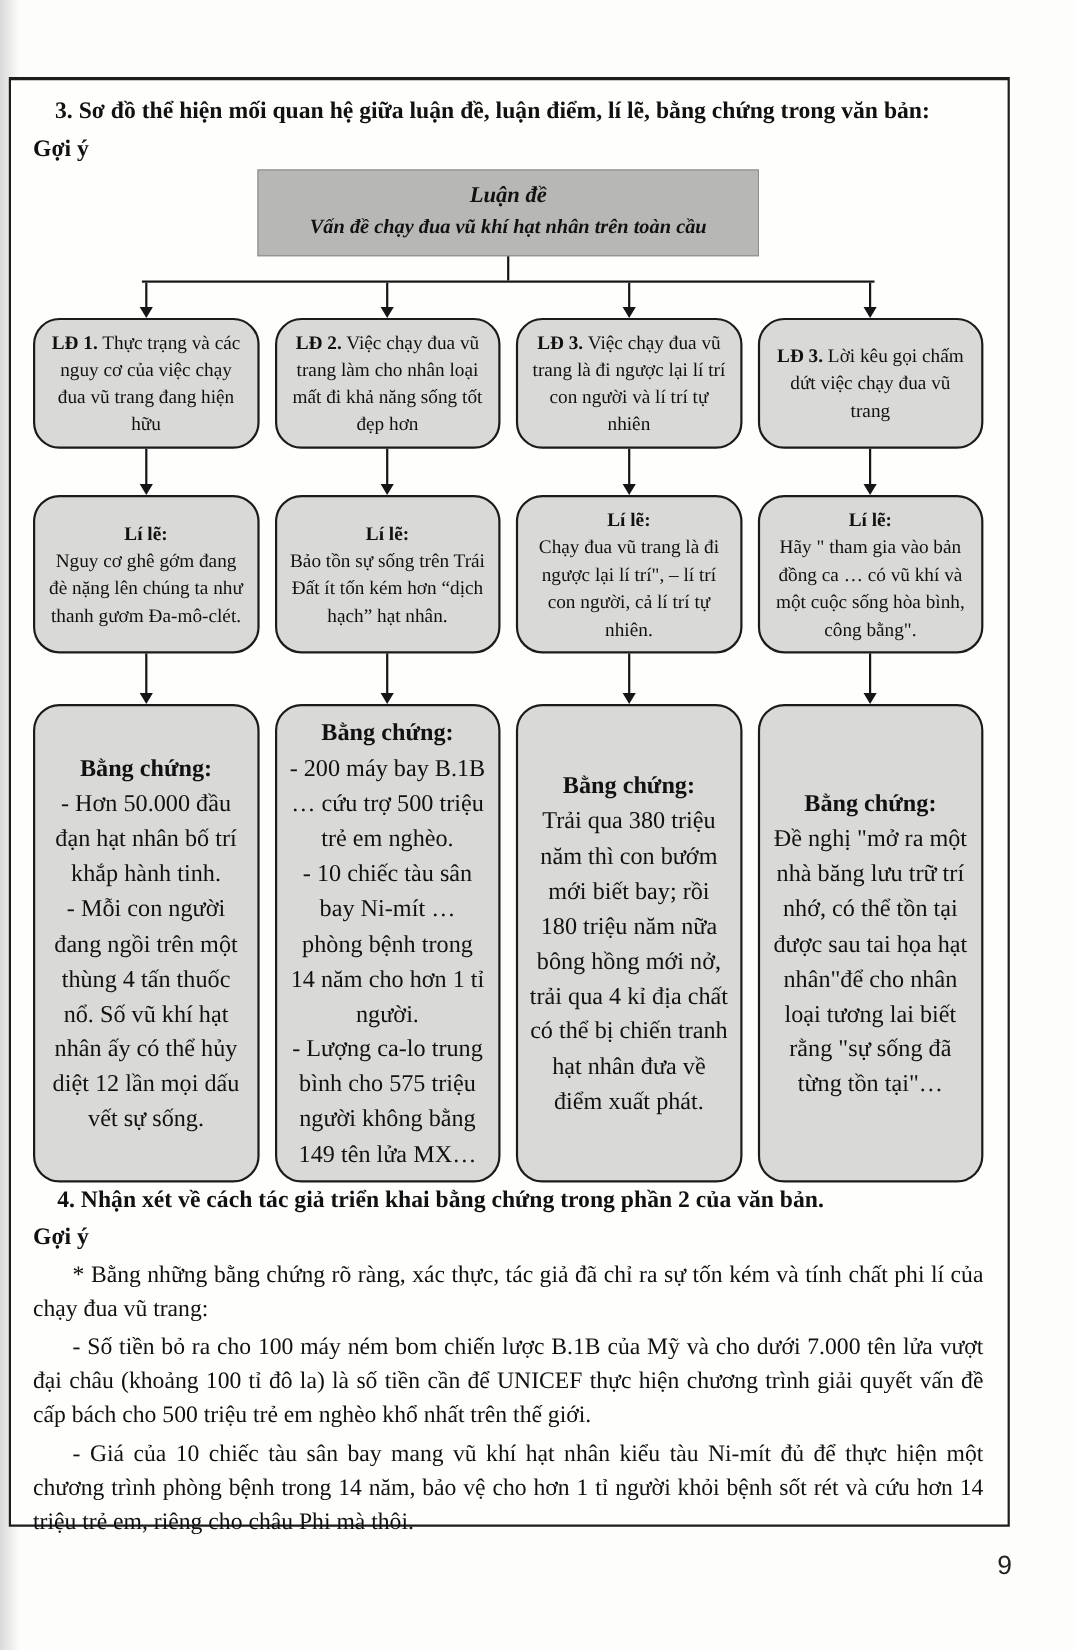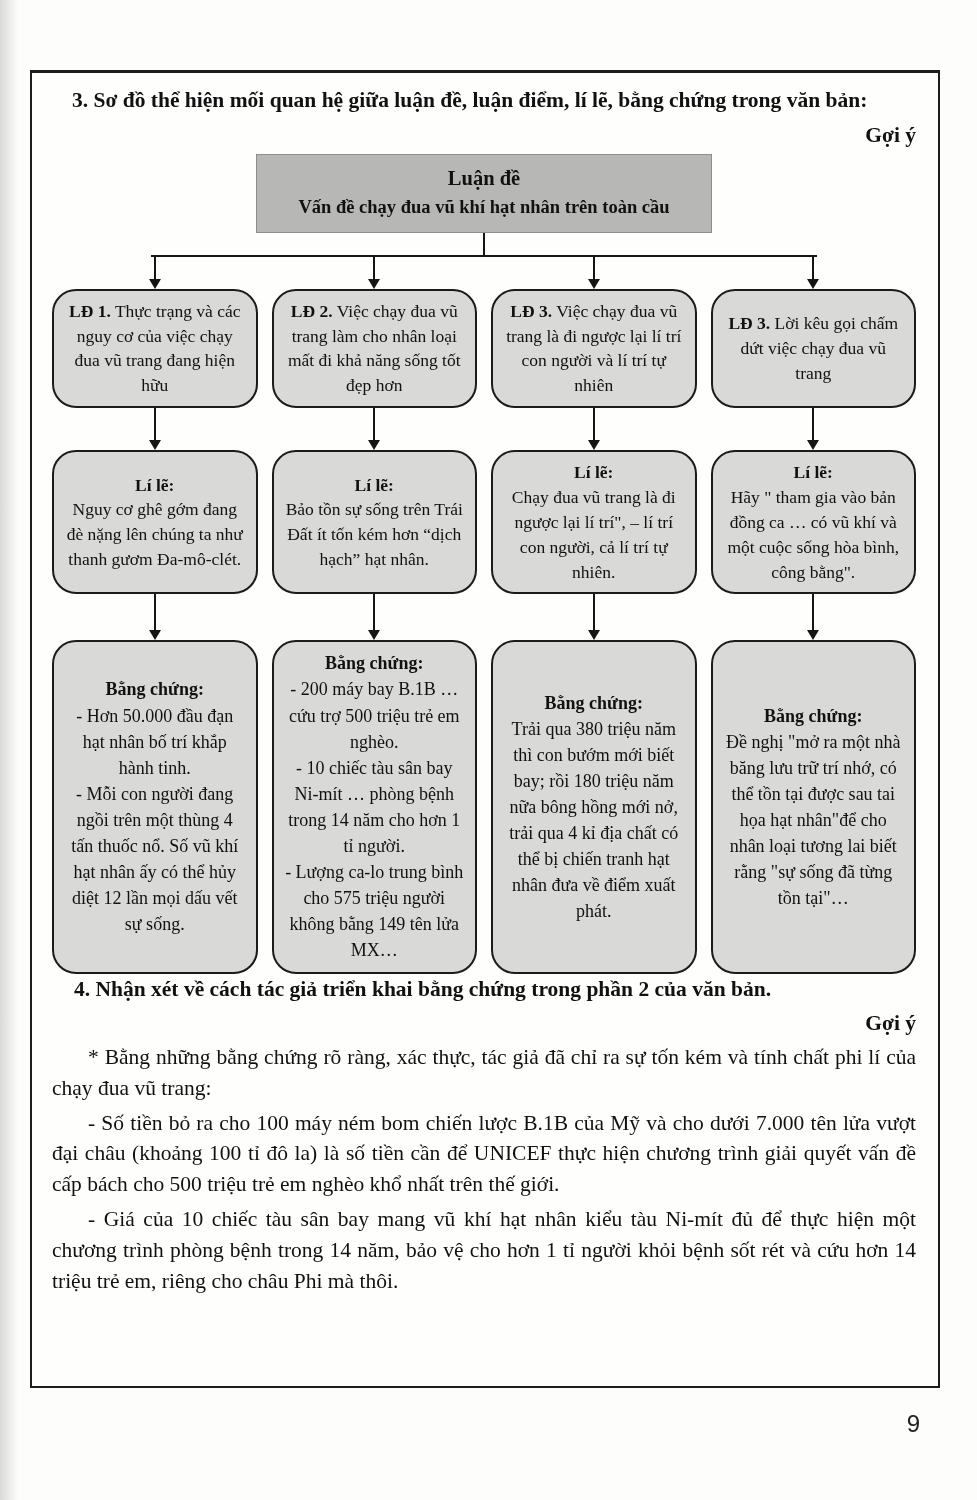--- a/index.html
+++ b/index.html
@@ -8,39 +8,39 @@
     background:#fdfdfc;
     font-family:"Liberation Serif","DejaVu Serif",serif;
     color:#111;
     overflow:hidden;
   }
   .scan-strip{
     position:absolute;left:0;top:0;width:18px;height:1500px;
     background:linear-gradient(to right,#d9d9d9,#f2f2f0 70%,#fdfdfc);
   }
   .page-frame{
-    position:absolute;left:30px;top:70px;width:910px;height:1318px;
+    position:absolute;left:8px;top:70px;width:910px;height:1318px;
     border:2px solid #1d1d1d;border-top-width:3px;
     box-sizing:border-box;
     padding:10px 22px 6px 20px;
     background:#fefefd;
   }
   .h-section{
     font-size:21.5px;font-weight:bold;line-height:1.45;
     text-indent:20px;text-align:justify;margin:2px 0 0 0;
   }
   .hint{
-    text-align:right;font-weight:bold;font-size:21.5px;margin:7px 0 6px 0;
+    text-align:left;font-weight:bold;font-size:21.5px;margin:7px 0 6px 0;
   }
   
   .diagram{width:100%;margin-top:2px;}
   .thesis-box{
     width:456px;margin:2px auto 0 auto;
     background:#b7b7b5;border:1px solid #8d8d8b;
-    text-align:center;padding:10px 8px 12px 8px;box-sizing:border-box;
+    text-align:center;padding:10px 8px 12px 8px;box-sizing:border-box;font-style:italic;
   }
   .thesis-title{font-weight:bold;font-size:20.5px;line-height:1.3;}
   .thesis-sub{font-weight:bold;font-size:18.5px;line-height:1.35;margin-top:3px;}
   .trunk-stub{width:2px;height:22px;background:#151515;margin:0 auto;}
   .trunk-row{position:relative;height:34px;}
   .trunk-hline{position:absolute;left:11.5%;right:11.5%;top:0;height:2px;background:#151515;}
   .arrow-grid{display:grid;grid-template-columns:repeat(4,1fr);column-gap:14px;}
   .arrow-grid.abs{position:absolute;left:0;right:0;top:2px;bottom:0;}
   .arrow-down{display:flex;flex-direction:column;align-items:center;height:100%;}
   .arrow-down .shaft{width:2px;flex:1;background:#151515;}
@@ -54,21 +54,21 @@
   .rbox{
     background:#d9d9d7;border:2.5px solid #1b1b1b;border-radius:24px;
     padding:8px 10px;box-sizing:border-box;
     display:flex;flex-direction:column;justify-content:center;
     text-align:center;font-size:17.5px;line-height:1.42;
   }
   .rbox .bx-label{font-weight:bold;}
   .pre{white-space:pre-line;}
   .points-row .rbox{min-height:112px;}
   .reasons-row .rbox{min-height:142px;}
-  .evidence-row .rbox{min-height:298px;font-size:18px;line-height:1.45;}
+  .evidence-row .rbox{min-height:298px;font-size:22px;line-height:1.45;}
   
   .para{
     font-size:21.5px;line-height:1.44;text-align:justify;
     text-indent:36px;margin:4px 0;
   }
   .h-section4{
     font-size:21.5px;font-weight:bold;line-height:1.4;
     text-indent:22px;text-align:justify;margin:0 0 0 0;
   }
   .page-number{

